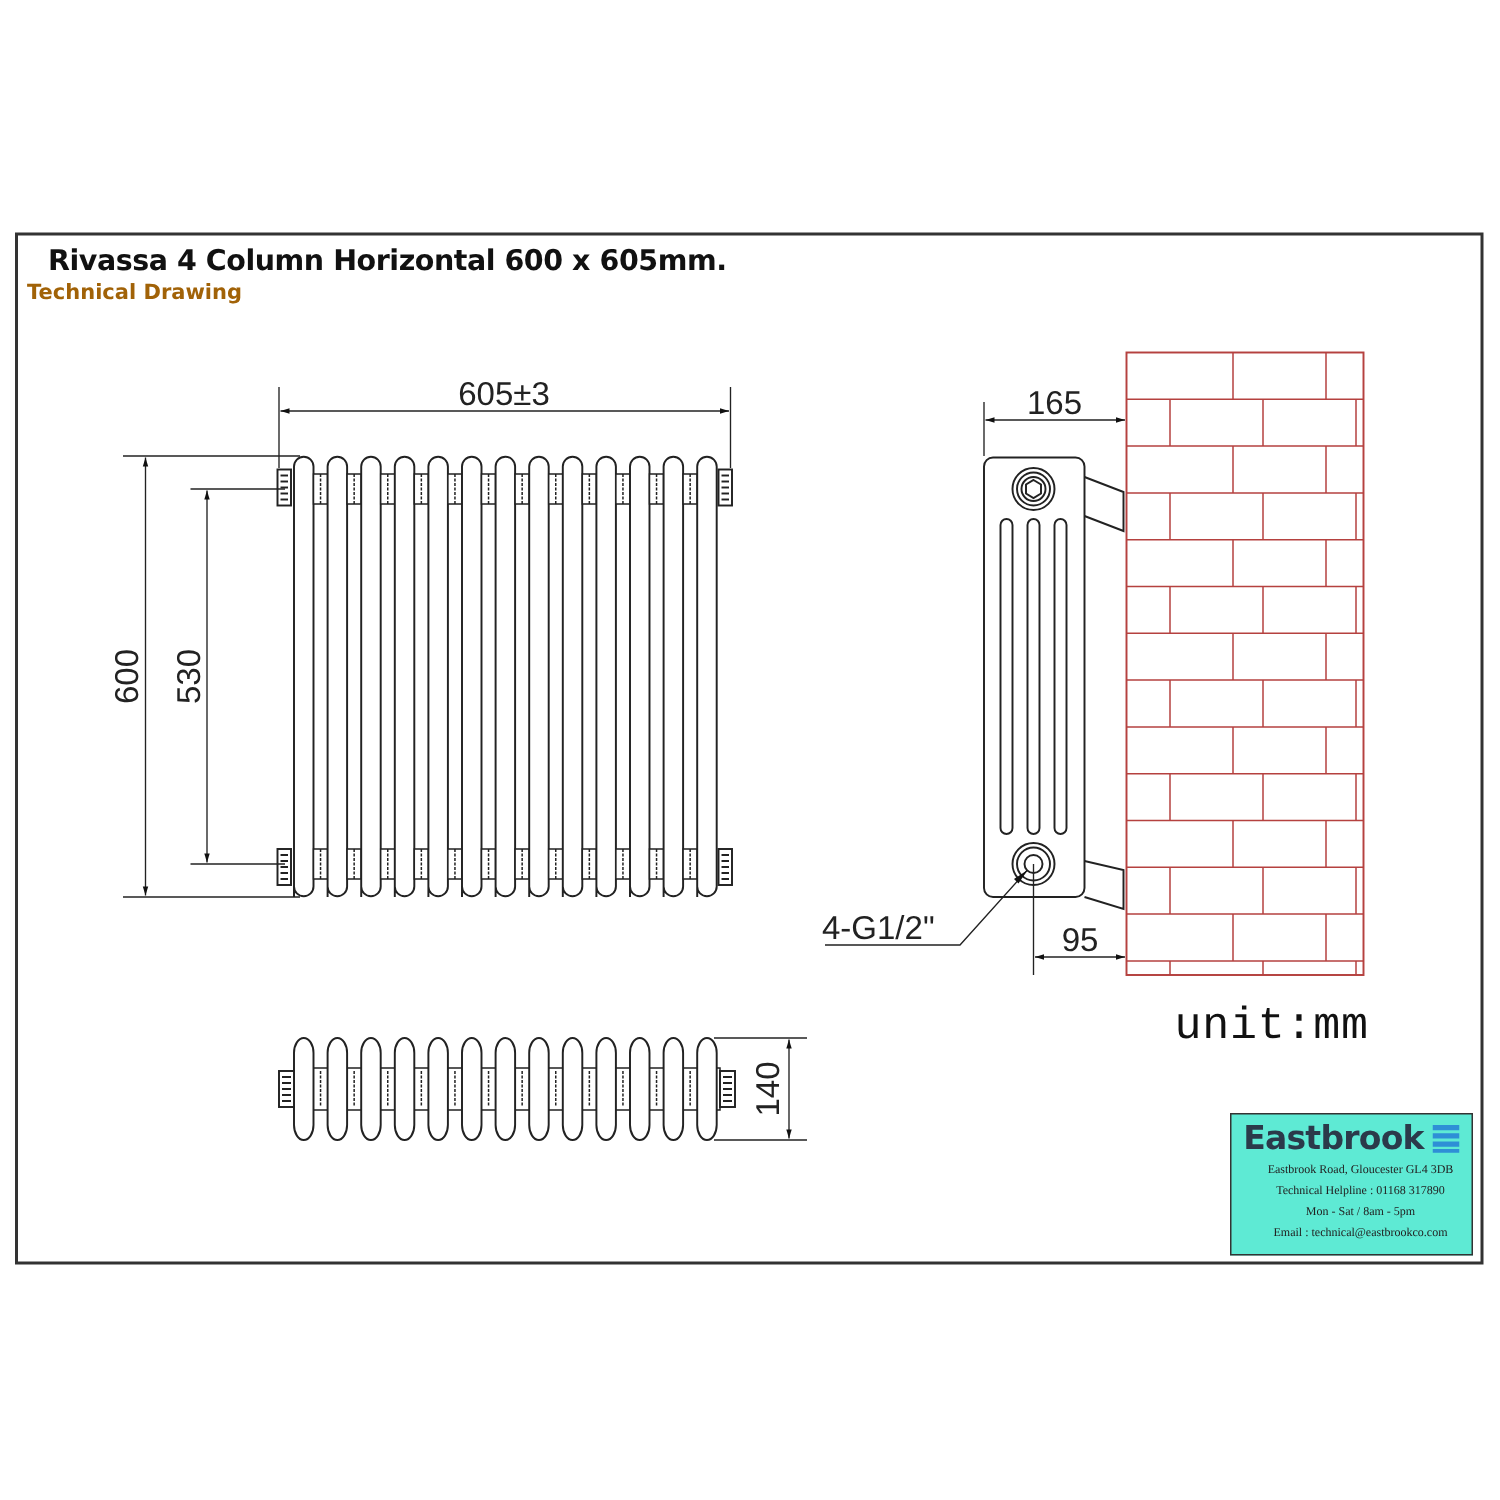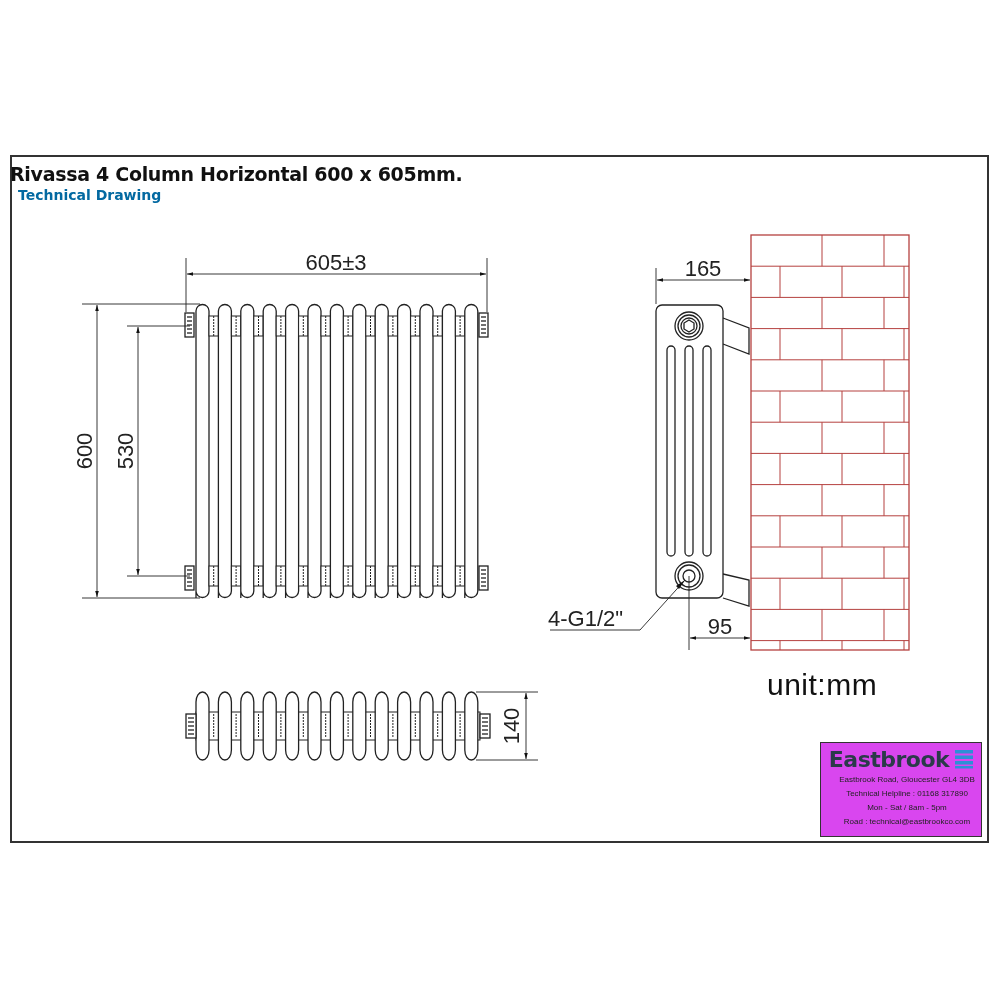--- a/index.html
+++ b/index.html
@@ -1,27 +1,27 @@
 <!DOCTYPE html>
 <html><head>
 <meta charset="utf-8">
 <style>
   html, body { margin:0; padding:0; background:#ffffff; }
   body { width:1000px; height:1000px; position:relative; overflow:hidden; font-family:"DejaVu Sans", sans-serif; }
   #frame { position:absolute; left:10px; top:155px; width:979px; height:688px; border:2px solid #333; box-sizing:border-box; }
-  #title { position:absolute; left:10px; top:163px; font-family:"DejaVu Sans", sans-serif; font-weight:bold; font-size:19px; color:#111; letter-spacing:-0.3px; }
-  #subtitle { position:absolute; left:18px; top:187px; font-family:"DejaVu Sans", sans-serif; font-weight:bold; font-size:14px; color:#0369a1; }
+  #title { position:absolute; left:32px; top:163px; font-family:"DejaVu Sans", sans-serif; font-weight:bold; font-size:19px; color:#111; letter-spacing:-0.3px; }
+  #subtitle { position:absolute; left:18px; top:187px; font-family:"DejaVu Sans", sans-serif; font-weight:bold; font-size:14px; color:#a16207; }
   svg#drawing { position:absolute; left:0; top:0; }
   .dimtxt { font-family:"Liberation Sans Narrow","Liberation Sans", sans-serif; font-size:22px; fill:#222; }
-  #unit { position:absolute; left:767px; top:668px; font-family:Liberation Sans, sans-serif; font-size:30px; color:#111; letter-spacing:0.5px; }
-  #infobox { position:absolute; left:820px; top:742px; width:162px; height:95px; border:1.5px solid #333; box-sizing:border-box; background:#d946ef; text-align:center; }
+  #unit { position:absolute; left:783px; top:668px; font-family:Liberation Mono, monospace; font-size:30px; color:#111; letter-spacing:0.5px; }
+  #infobox { position:absolute; left:820px; top:742px; width:162px; height:95px; border:1.5px solid #333; box-sizing:border-box; background:#5eead4; text-align:center; }
   #brand-row { margin-top:2px; height:28px; display:flex; align-items:center; justify-content:center; gap:6px; }
   #brand-name { font-family:"DejaVu Sans", sans-serif; font-weight:bold; font-size:22px; color:#2b3a4a; letter-spacing:-0.5px; }
   #brand-logo { display:inline-block; width:18px; height:20px; }
-  .info-line { font-family:Liberation Sans, sans-serif; font-size:8px; color:#222; line-height:14px; white-space:nowrap;margin-left:12px; }
+  .info-line { font-family:Liberation Serif, serif; font-size:8px; color:#222; line-height:14px; white-space:nowrap;margin-left:12px; }
 </style>
 </head>
 <body>
 
 <div id="frame"></div>
 <div id="title">Rivassa 4 Column Horizontal 600 x 605mm.</div>
 <div id="subtitle">Technical Drawing</div>
 
 <svg id="drawing" width="1000" height="1000" viewBox="0 0 1000 1000">
   <defs>
@@ -290,14 +290,14 @@
     <svg id="brand-logo" viewBox="0 0 18 20">
       <rect x="0" y="1" width="18" height="3.5" fill="#2e8fd6"></rect>
       <rect x="0" y="6.5" width="18" height="3.5" fill="#2e8fd6"></rect>
       <rect x="0" y="12" width="18" height="3.5" fill="#2e8fd6"></rect>
       <rect x="0" y="17" width="18" height="2.5" fill="#2e8fd6"></rect>
     </svg>
   </div>
   <div class="info-line">Eastbrook Road, Gloucester GL4 3DB</div>
   <div class="info-line">Technical Helpline : 01168 317890</div>
   <div class="info-line">Mon - Sat / 8am - 5pm</div>
-  <div class="info-line">Road : technical@eastbrookco.com</div>
+  <div class="info-line">Email : technical@eastbrookco.com</div>
 </div>
 
 </body></html>

